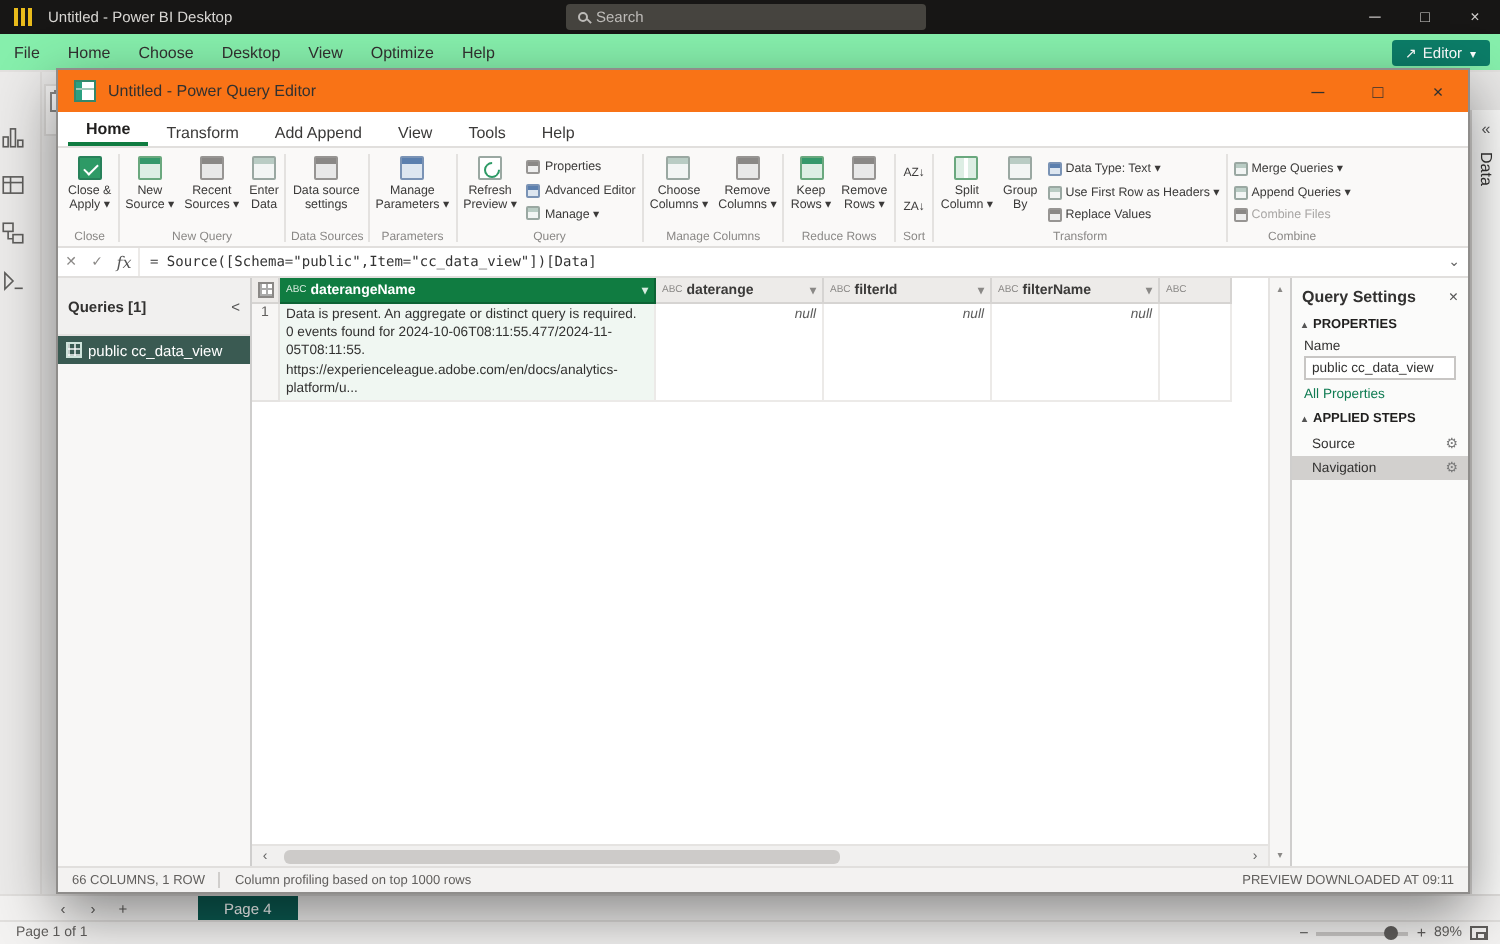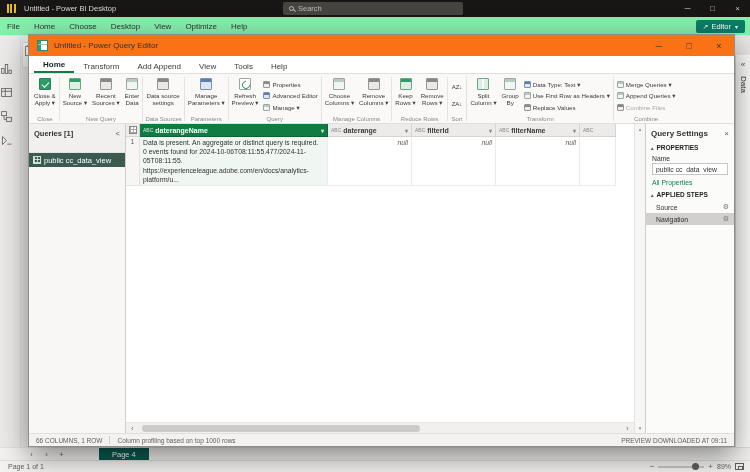--- a/index.html
+++ b/index.html
@@ -98,21 +98,21 @@
 
 .fbar{height:15px;display:flex;align-items:center;border-bottom:1px solid #e1dfdd;background:#fff;font-size:7px;flex:0 0 auto}
 .fbtn{width:13px;text-align:center;color:#8a8886;font-size:7px}
 .ffx{font-style:italic;font-family:"DejaVu Serif",serif;font-size:8px;color:#555;width:14px;text-align:center}
 .fcode{font-family:"DejaVu Sans Mono",monospace;font-size:7px;color:#333;padding-left:5px;flex:1;border-left:1px solid #eceae8;height:100%;display:flex;align-items:center;overflow:hidden;white-space:nowrap}
 .fexp{width:14px;text-align:center;color:#666;font-size:7px}
 
 
 .main{flex:1;display:flex;min-height:0}
 .qpanel{width:97px;border-right:1px solid #cfcecd;background:#f8f7f6;display:flex;flex-direction:column;font-size:7.5px;flex:0 0 auto}
-.qhead{height:15px;display:flex;align-items:flex-end;padding:14px 5px;color:#323130;background:#f1f0ef;border-bottom:1px solid #e5e3e1;font-weight:bold}
+.qhead{height:15px;display:flex;align-items:center;padding:14px 5px;color:#323130;background:#f1f0ef;border-bottom:1px solid #e5e3e1;font-weight:bold}
 .qcoll{margin-left:auto;font-weight:normal;color:#555}
 .qitem{height:14px;display:flex;align-items:center;gap:3px;padding:0 4px;background:#3a5a52;color:#fff;white-space:nowrap;overflow:hidden}
 .qt-ic{width:8px;height:8px;border:1px solid #cfe3db;background:repeating-linear-gradient(0deg,rgba(255,255,255,.7) 0 1px,transparent 1px 3px),repeating-linear-gradient(90deg,rgba(255,255,255,.7) 0 1px,transparent 1px 3px);flex:0 0 auto}
 
 .gridwrap{flex:1;display:flex;min-width:0;background:#fff}
 .gridcol{flex:1;display:flex;flex-direction:column;min-width:0}
 .gridscroll{flex:1;background:#fff;overflow:hidden}
 .hrow{display:flex;height:13px}
 .corner{width:14px;background:#edebe9;border-right:1px solid #d6d4d2;border-bottom:1px solid #d6d4d2;display:flex;align-items:center;justify-content:center;flex:0 0 auto}
 .mintab{width:8px;height:8px;border:1px solid #8a8886;background:repeating-linear-gradient(0deg,#aaa 0 1px,transparent 1px 3px),repeating-linear-gradient(90deg,#aaa 0 1px,transparent 1px 3px),#fff}
@@ -448,20 +448,27 @@
               <span class="icsm g"></span>
               <span>Combine Files</span>
             </div>
           </div>
         </div>
         <div class="glabel">Combine</div>
       </div>
 
     </div>
 
+    <div class="fbar">
+      <span class="fbtn">✕</span>
+      <span class="fbtn">✓</span>
+      <span class="ffx">fx</span>
+      <div class="fcode">= Source([Schema="public",Item="cc_data_view"])[Data]</div>
+      <span class="fexp">⌄</span>
+    </div>
 
     <div class="main">
 
       <div class="qpanel">
         <div class="qhead">
           <span>Queries [1]</span>
           <span class="qcoll">&lt;</span>
         </div>
         <div class="qitem">
           <span class="qt-ic"></span>

